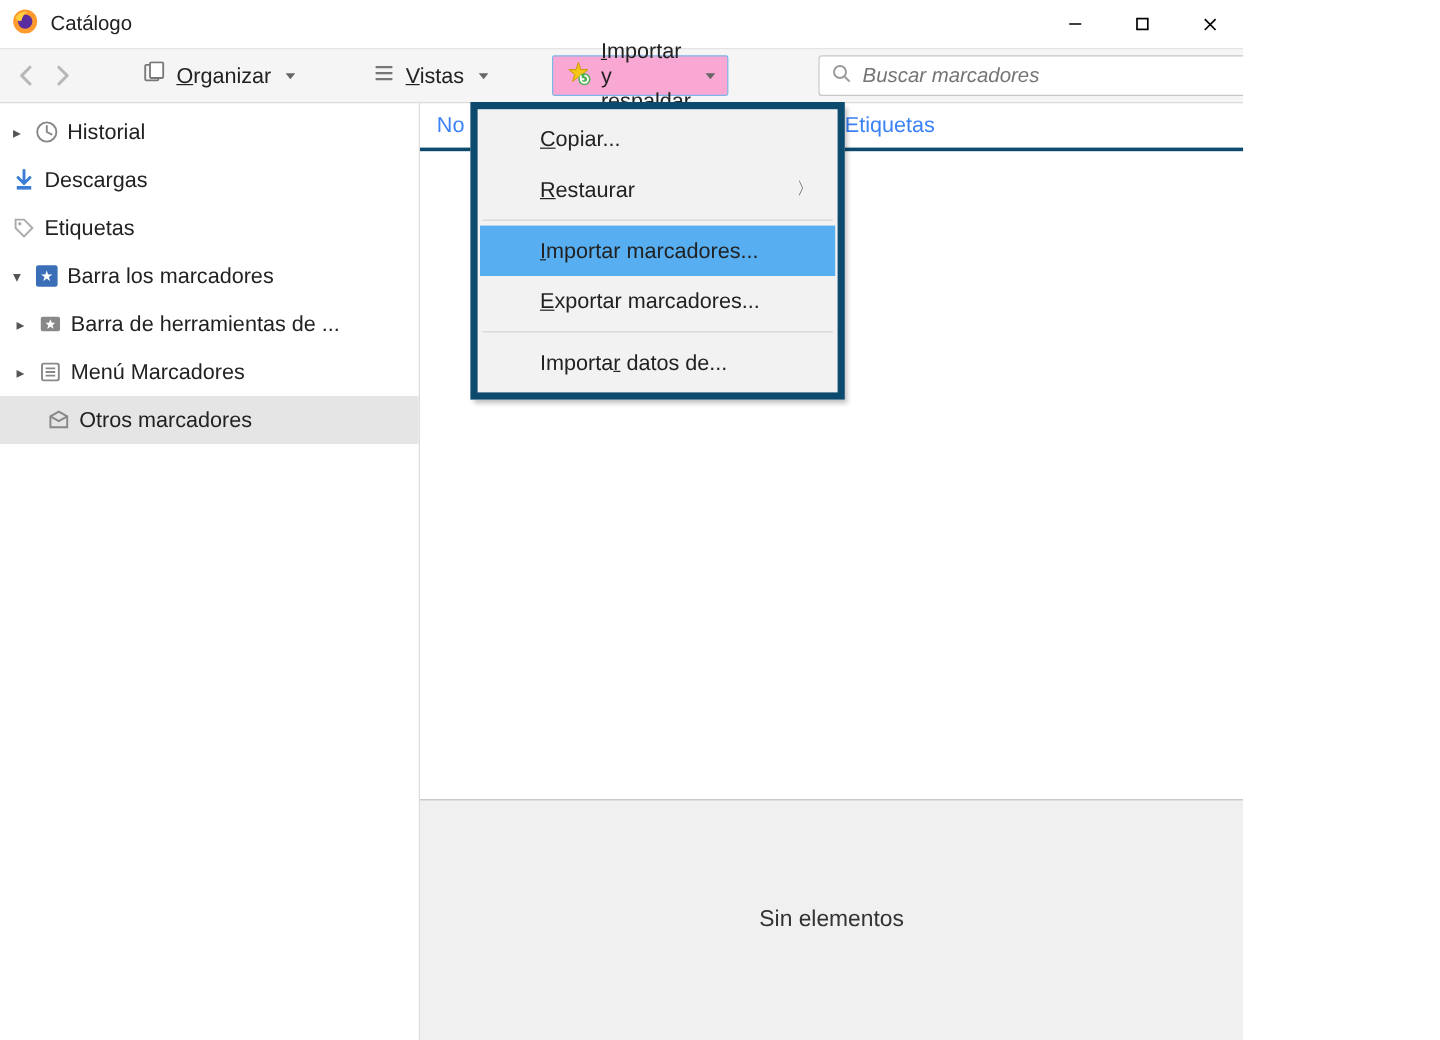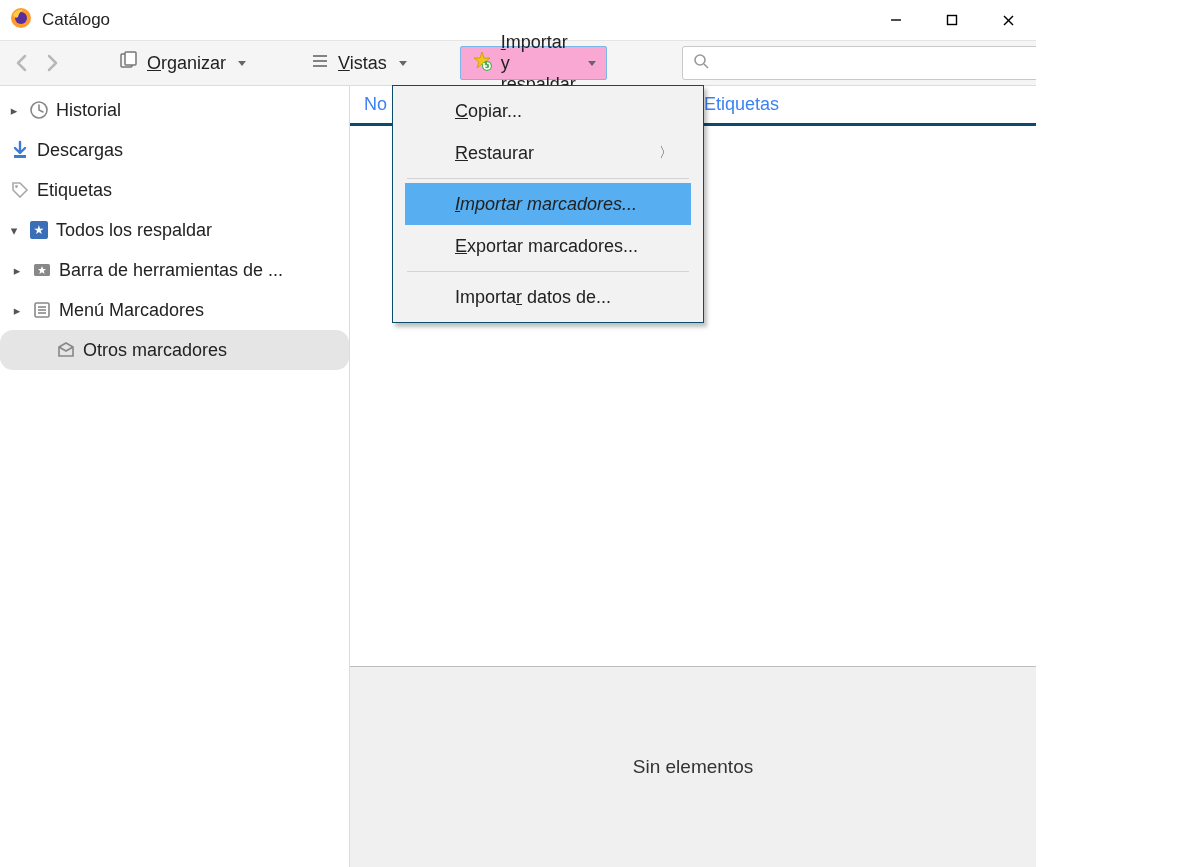--- a/index.html
+++ b/index.html
@@ -25,34 +25,34 @@
   .search-box{ height:34px; border:1px solid #c8c8c8; border-radius:3px; background:#fff; display:flex; align-items:center; padding:0 10px; gap:8px; min-width:420px; margin-left:60px;}
   .search-box input{ border:none; outline:none; flex:1; font-size:17px; font-style:italic; color:#888; background:transparent;}
   
   .body{ position:absolute; top:86px; bottom:0; left:0; right:0; display:flex;}
   .sidebar{ width:350px; border-right:1px solid #dcdcdc; padding-top:4px; overflow:hidden;}
   .tree-row{ display:flex; align-items:center; height:40px; font-size:18px; padding-left:6px; gap:6px; white-space:nowrap;}
   .tree-row.selected{ background:#e5e5e5;}
   .twisty{ width:16px; display:flex; justify-content:center; color:#555; font-size:13px;}
   .tree-row .icon{ width:22px; display:flex; align-items:center; justify-content:center;}
   .indent-1{ padding-left:9px;}
-  .indent-2{ padding-left:55px;border-radius:13px;}
+  .indent-2{ padding-left:38px;}
   
   .main{ flex:1; display:flex; flex-direction:column;}
   .col-headers{ height:40px; display:flex; align-items:center; border-bottom:3px solid #0c4a6e; font-size:18px; color:#3b82f6;}
   .col{ padding:0 14px;}
   .col.name{ width:340px;}
   .col.tags{ width:190px;}
   .col.addr{ flex:1;}
   .list-area{ flex:1; position:relative; border-bottom:1px solid #bdbdbd;}
   .details{ height:200px; background:#f0f0f0; display:flex; align-items:center; justify-content:center; font-size:19px; color:#333;}
   
-  .menu{ position:absolute; left:392px; top:85px; width:312px; background:#f2f2f2; border:1px solid #0c4a6e; box-shadow:3px 4px 4px rgba(0,0,0,.25); padding:4px 12px;}
+  .menu{ position:absolute; left:392px; top:85px; width:312px; background:#f2f2f2; border:6px solid #0c4a6e; box-shadow:3px 4px 4px rgba(0,0,0,.25); padding:4px 2px;}
   .menu-item{ height:42px; display:flex; align-items:center; padding:0 22px 0 50px; font-size:18px; position:relative;}
-  .menu-item.highlight{ background:#57aef0;font-style:italic;}
+  .menu-item.highlight{ background:#57aef0;}
   .menu-item .arrow{ position:absolute; right:18px; font-size:14px; color:#555;}
   .menu-sep{ height:1px; background:#d4d4d4; margin:4px 2px;}
   
   .ico-clock{ color:#666;}
   .ico-star-box{ width:18px; height:18px; background:#3a6fb7; display:flex; align-items:center; justify-content:center; color:#fff; font-size:12px; border-radius:2px;}
 </style>
 </head>
 <body>
 
 <div class="window">
@@ -144,20 +144,21 @@
     </div>
 
     <div class="search">
       <div class="search-box">
         <span>
           <svg width="16" height="16" viewBox="0 0 16 16">
               <circle cx="7" cy="7" r="5" fill="none" stroke="#999" stroke-width="1.6"></circle>
               <line x1="11" y1="11" x2="15" y2="15" stroke="#999" stroke-width="1.6"></line>
             </svg>
         </span>
+        <input placeholder="Buscar marcadores" style="">
       </div>
     </div>
   </div>
 
   <div class="body">
 
     <div class="sidebar">
       <div class="tree-row">
         <span class="twisty">▸</span>
         <span class="icon ico-clock">
@@ -184,21 +185,21 @@
               <circle cx="6.5" cy="6.5" r="1.4" fill="#aaa"></circle>
             </svg>
         </span>
         <span>Etiquetas</span>
       </div>
       <div class="tree-row">
         <span class="twisty">▾</span>
         <span class="icon">
             <span class="ico-star-box">★</span>
           </span>
-        <span>Todos los respaldar</span>
+        <span>Barra los marcadores</span>
       </div>
       <div class="tree-row indent-1">
         <span class="twisty">▸</span>
         <span class="icon">
           <svg width="20" height="20" viewBox="0 0 20 20">
               <rect x="2" y="4" width="16" height="12" rx="1.5" fill="#888"></rect>
               <polygon points="10,6 11.2,9 14,9 11.8,11 12.6,14 10,12.2 7.4,14 8.2,11 6,9 8.8,9" fill="#fff"></polygon>
             </svg>
         </span>
         <span>Barra de herramientas de ...</span>

